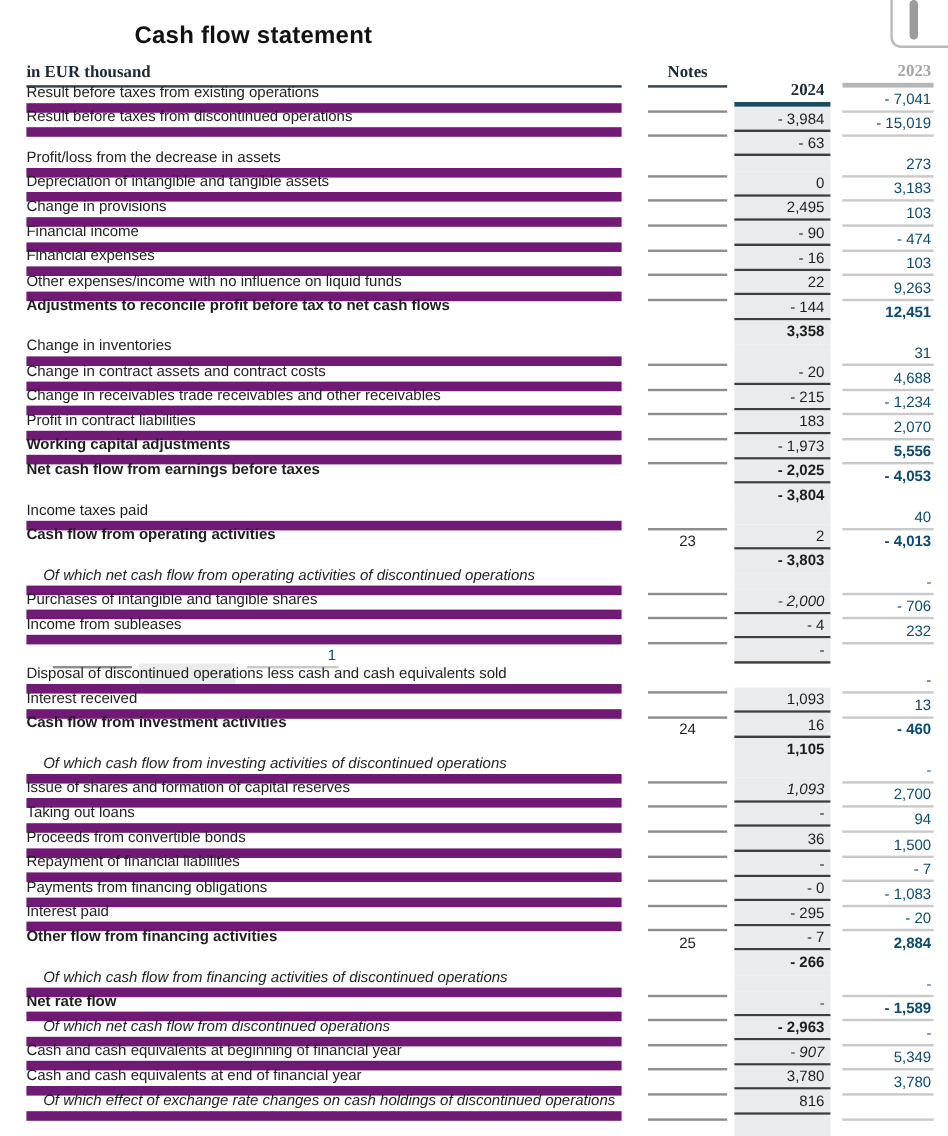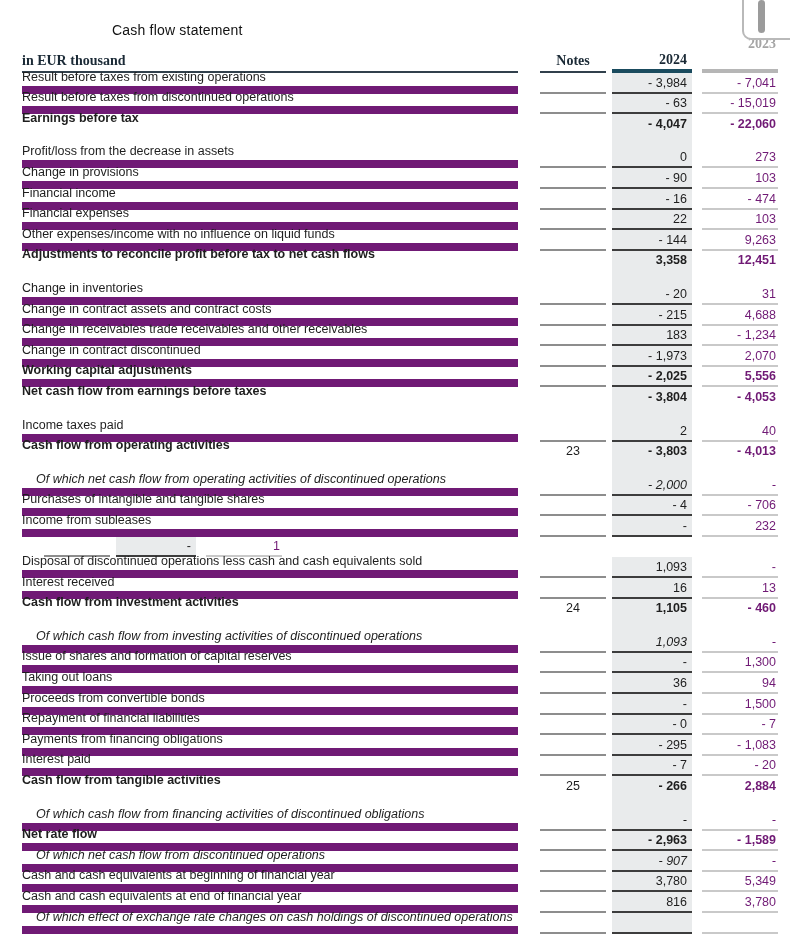--- a/index.html
+++ b/index.html
@@ -22,21 +22,21 @@
     z-index:5;
   }
   .scroll-thumb {
     position:absolute; top:12px; left:14px;
     width:7px; height:33px;
     background:#9b9b9b;
     border-radius:4px;
   }
   .content { padding:3px 12px 0 22px; }
   .doc-title {
-    font-size:14px; line-height:26px; font-weight:normal;
+    font-size:20px; line-height:26px; font-weight:bold;
     color:#121212;
     margin:14px 0 4px 90px;
     letter-spacing:0.2px;
   }
   .table { width:100%; }
   .row { display:flex; height:20.6px; }
   .row .cell {
     display:flex; align-items:flex-end;
     height:100%;
     padding-bottom:2px;
@@ -52,35 +52,36 @@
     border-bottom:2px solid #8d8d8d;
     justify-content:center;
     font-weight:normal;
   }
   .cell.v2024 {
     width:80px; margin-left:6px;
     background:#e9ebec;
     border-bottom:2px solid #3d3d3d;
     justify-content:flex-end;
     padding-right:5px;
+    margin-top:16px;
   }
   .cell.v2023 {
     width:76px; margin-left:10px;
     border-bottom:2px solid #c9c9c9;
     justify-content:flex-end;
     padding-right:2px;
-    color:#701a75;
+    color:#0c4a6e;
   }
   
   .row.header { height:26px; font-family:"Liberation Serif", serif; }
   .row.header .cell { font-size:14px; font-weight:bold; color:#1b2a36; padding-bottom:3px; }
   .row.header .cell.label { border-bottom:2px solid #31404c; }
   .row.header .cell.notes { border-bottom:2px solid #31404c; }
   .row.header .cell.v2024 { background:transparent; border-bottom:4px solid #1a4b5e; padding-bottom:2px; }
-  .row.header .cell.v2023 { border-bottom:4px solid #b6b6b6; color:#a5a5a5; padding-bottom:18px; }
+  .row.header .cell.v2023 { border-bottom:4px solid #b6b6b6; color:#a5a5a5; padding-bottom:2px; }
   
   .row.bold .cell.label, .row.bold .cell.v2024 { font-weight:bold; }
   .row.bold .cell.v2023 { font-weight:bold; }
   .row.italic .cell.label { font-style:italic; padding-left:14px; }
   .row.italic .cell.v2024, .row.italic .cell.v2023 { font-style:italic; }
   .row.noborder .cell.label,
   .row.noborder .cell.notes,
   .row.noborder .cell.v2023 { border-bottom-color:transparent; }
   .row.noborder .cell.v2024 { border-bottom-color:transparent; }
   .row.gap { height:13px; }
@@ -112,39 +113,39 @@
     <div class="cell v2023">- 7,041</div>
   </div>
 
   <div class="row">
     <div class="cell label">Result before taxes from discontinued operations</div>
     <div class="cell notes"></div>
     <div class="cell v2024">- 63</div>
     <div class="cell v2023">- 15,019</div>
   </div>
 
-  <div class="row bold noborder">
-    <div class="cell label">Earnings before tax</div>
-    <div class="cell notes"></div>
-    <div class="cell v2024">- 4,047</div>
-    <div class="cell v2023">- 22,060</div>
-  </div>
 <div class="row gap noborder">
             <div class="cell label"></div>
             <div class="cell notes"></div>
             <div class="cell v2024"></div>
             <div class="cell v2023"></div>
           </div>
   <div class="row">
     <div class="cell label">Profit/loss from the decrease in assets</div>
     <div class="cell notes"></div>
     <div class="cell v2024">0</div>
     <div class="cell v2023">273</div>
   </div>
 
+  <div class="row">
+    <div class="cell label">Depreciation of intangible and tangible assets</div>
+    <div class="cell notes"></div>
+    <div class="cell v2024">2,495</div>
+    <div class="cell v2023">3,183</div>
+  </div>
 
   <div class="row">
     <div class="cell label">Change in provisions</div>
     <div class="cell notes"></div>
     <div class="cell v2024">- 90</div>
     <div class="cell v2023">103</div>
   </div>
 
   <div class="row">
     <div class="cell label">Financial income</div>
@@ -194,21 +195,21 @@
   </div>
 
   <div class="row">
     <div class="cell label">Change in receivables trade receivables and other receivables</div>
     <div class="cell notes"></div>
     <div class="cell v2024">183</div>
     <div class="cell v2023">- 1,234</div>
   </div>
 
   <div class="row">
-    <div class="cell label">Change in contract discontinued</div>
+    <div class="cell label">Profit in contract liabilities</div>
     <div class="cell notes"></div>
     <div class="cell v2024">- 1,973</div>
     <div class="cell v2023">2,070</div>
   </div>
 
   <div class="row bold">
     <div class="cell label">Working capital adjustments</div>
     <div class="cell notes"></div>
     <div class="cell v2024">- 2,025</div>
     <div class="cell v2023">5,556</div>
@@ -302,21 +303,21 @@
     <div class="cell label">Of which cash flow from investing activities of discontinued operations</div>
     <div class="cell notes"></div>
     <div class="cell v2024">1,093</div>
     <div class="cell v2023">-</div>
   </div>
 
   <div class="row">
     <div class="cell label">Issue of shares and formation of capital reserves</div>
     <div class="cell notes"></div>
     <div class="cell v2024">-</div>
-    <div class="cell v2023">1,300</div>
+    <div class="cell v2023">2,700</div>
   </div>
 
   <div class="row">
     <div class="cell label">Taking out loans</div>
     <div class="cell notes"></div>
     <div class="cell v2024">36</div>
     <div class="cell v2023">94</div>
   </div>
 
   <div class="row">
@@ -341,33 +342,33 @@
   </div>
 
   <div class="row">
     <div class="cell label">Interest paid</div>
     <div class="cell notes"></div>
     <div class="cell v2024">- 7</div>
     <div class="cell v2023">- 20</div>
   </div>
 
   <div class="row bold noborder">
-    <div class="cell label">Cash flow from tangible activities</div>
+    <div class="cell label">Other flow from financing activities</div>
     <div class="cell notes">25</div>
     <div class="cell v2024">- 266</div>
     <div class="cell v2023">2,884</div>
   </div>
 <div class="row gap noborder">
             <div class="cell label"></div>
             <div class="cell notes"></div>
             <div class="cell v2024"></div>
             <div class="cell v2023"></div>
           </div>
   <div class="row italic">
-    <div class="cell label">Of which cash flow from financing activities of discontinued obligations</div>
+    <div class="cell label">Of which cash flow from financing activities of discontinued operations</div>
     <div class="cell notes"></div>
     <div class="cell v2024">-</div>
     <div class="cell v2023">-</div>
   </div>
 
   <div class="row bold">
     <div class="cell label">Net rate flow</div>
     <div class="cell notes"></div>
     <div class="cell v2024">- 2,963</div>
     <div class="cell v2023">- 1,589</div>

